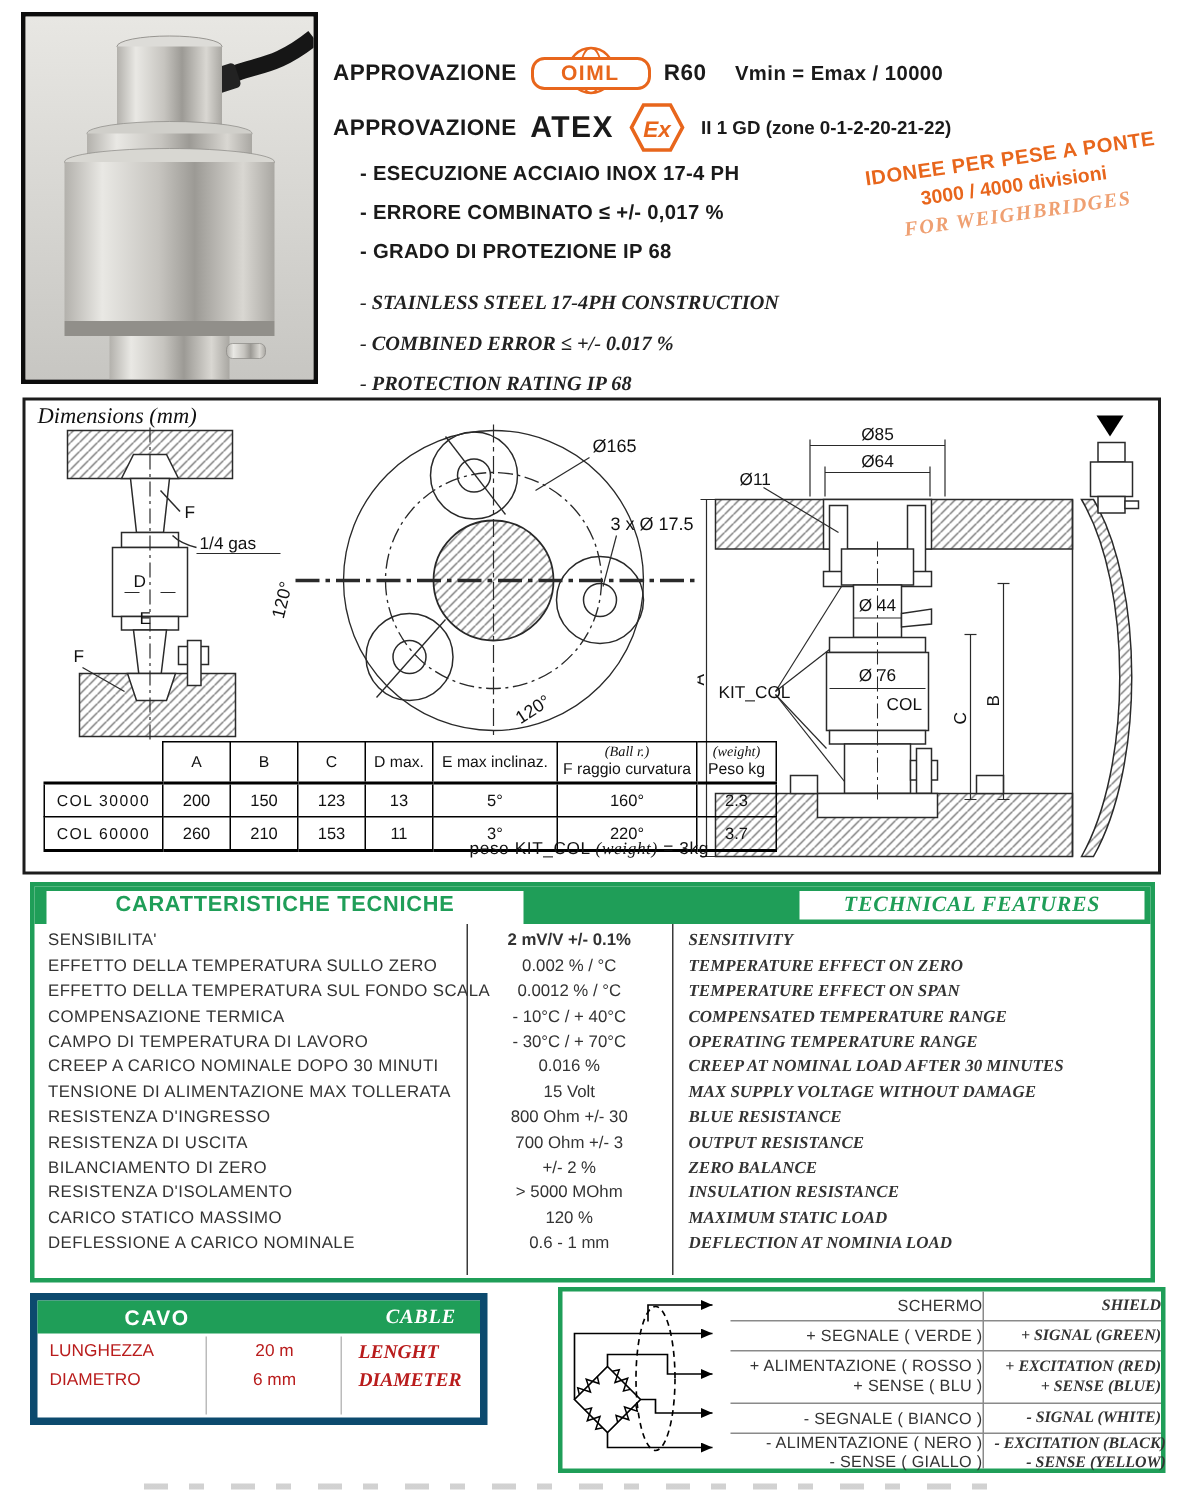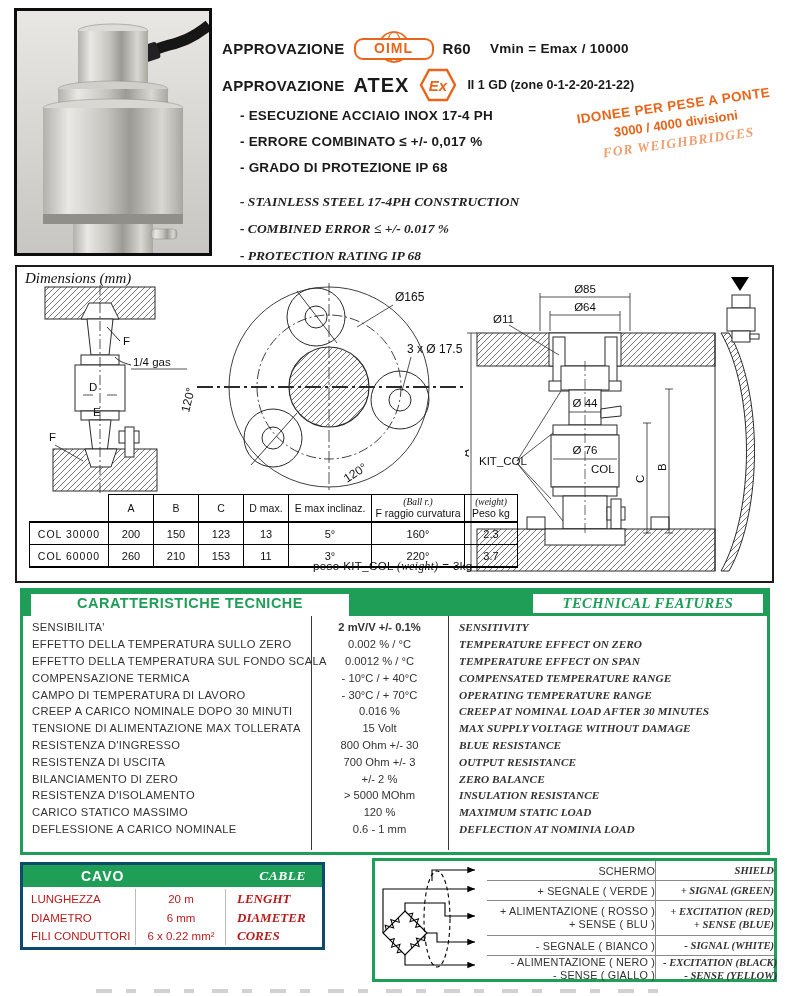--- a/index.html
+++ b/index.html
@@ -59,21 +59,21 @@
   .specs-body{position:absolute;left:0;right:0;top:25px;bottom:0;padding-top:3px;}
   .specs-vline{position:absolute;top:0;bottom:2px;width:1px;background:#3a3a3a;}
   .spec-row{display:grid;grid-template-columns:288px 137px auto;height:16.8px;align-items:center;color:#333;}
   .spec-row .it{padding-left:9px;font-size:11.2px;letter-spacing:.3px;white-space:nowrap;}
   .spec-row .val{text-align:center;font-size:11.2px;white-space:nowrap;}
   .spec-row .val.bold{font-weight:bold;}
   .spec-row .en{padding-left:11px;font-family:"Liberation Serif",serif;font-style:italic;font-weight:bold;
                 font-size:11.3px;white-space:nowrap;color:#333;}
 
   
-  .cable-box{left:20px;top:862px;width:305px;height:88px;border:3px solid #0c4a6e;box-sizing:border-box;background:#fff;}
+  .cable-box{left:20px;top:862px;width:305px;height:88px;border:5px solid #0c4a6e;box-sizing:border-box;background:#fff;}
   .cable-head{position:absolute;left:0;right:0;top:0;height:22px;background:#1f9e58;display:flex;
               align-items:center;justify-content:space-between;padding:0 16px 0 58px;box-sizing:border-box;color:#fff;}
   .cable-head .t-it{font-weight:bold;font-size:14px;letter-spacing:1px;}
   .cable-head .t-en{font-family:"Liberation Serif",serif;font-style:italic;font-weight:bold;font-size:13.5px;letter-spacing:.5px;}
   .cable-body{position:absolute;left:0;right:0;top:22px;bottom:0;padding-top:3px;}
   .cable-vline{position:absolute;top:2px;bottom:2px;width:1px;background:#bbb;}
   .cable-row{display:grid;grid-template-columns:112px 92px auto;height:18.5px;align-items:center;color:#b91c1c;}
   .cable-row .it{padding-left:8px;font-size:11.5px;}
   .cable-row .val{text-align:center;font-size:11.5px;}
   .cable-row .en{padding-left:10px;font-family:"Liberation Serif",serif;font-style:italic;font-weight:bold;font-size:13px;}
@@ -449,25 +449,20 @@
       <div class="cable-vline" style="left:202px;"></div>
       <div class="cable-row">
           <div class="it">LUNGHEZZA</div>
           <div class="val">20 m</div>
           <div class="en">LENGHT</div>
         </div>
       <div class="cable-row">
           <div class="it">DIAMETRO</div>
           <div class="val">6 mm</div>
           <div class="en">DIAMETER</div>
-        </div>
-      <div class="cable-row">
-          <div class="it">FILI CONDUTTORI</div>
-          <div class="val">6 x 0.22 mm²</div>
-          <div class="en">CORES</div>
         </div>
     </div>
   </div>
 
   <div class="abs wiring-box">
     <svg class="wiring-schematic" width="112" height="118" viewBox="0 0 112 118">
       <defs>
           <marker id="arr" markerWidth="8" markerHeight="8" refX="7" refY="3" orient="auto">
         <path d="M0,0 L7,3 L0,6 Z" fill="#000"></path>
           </marker>

